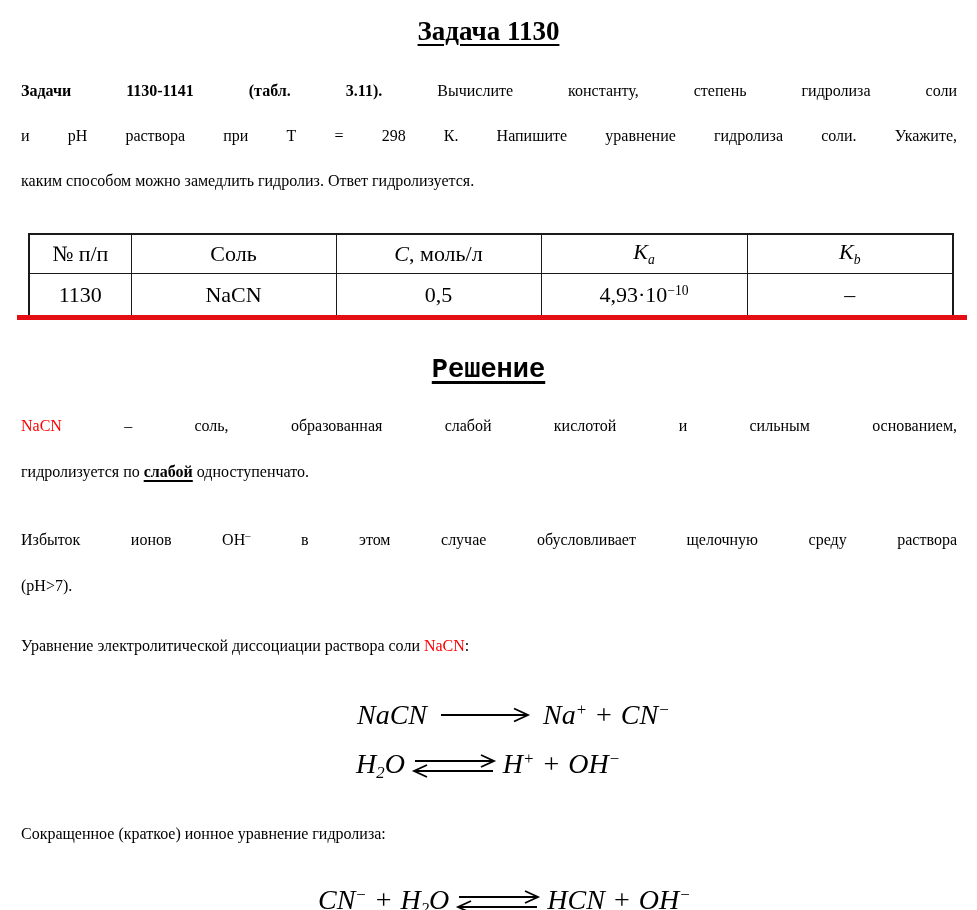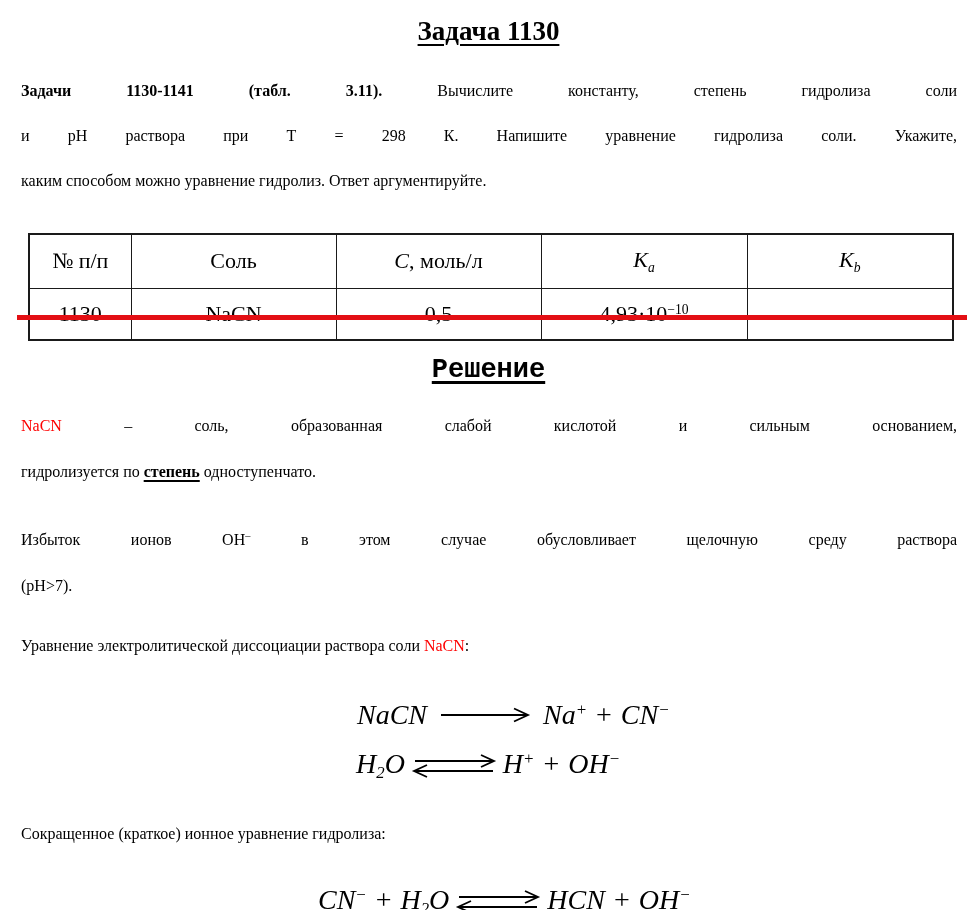--- a/index.html
+++ b/index.html
@@ -42,21 +42,21 @@
     width: 924px;
     border-collapse: collapse;
     table-layout: fixed;
     font-size: 22px;
   }
   .data-table th, .data-table td {
     border: 1.5px solid #1a1a1a;
     text-align: center;
     vertical-align: middle;
     font-weight: normal;
-    padding: 12px;
+    padding: 4px;
   }
   .data-table { border: 2px solid #1a1a1a; }
   .data-table tr.hdr { height: 39px; }
   .data-table tr.row { height: 44px; }
   .c1 { width: 102px; } .c2 { width: 205px; } .c3 { width: 205px; }
   .c4 { width: 206px; } .c5 { width: 206px; }
   .tbl-sub { font-size: 62%; font-style: italic; vertical-align: -0.35em; }
   .exp-sup { font-size: 62%; vertical-align: 0.5em; }
   .red-bar {
     top: 315px; left: 17px; width: 950px; height: 5px;
@@ -100,21 +100,21 @@
 </head>
 <body>
 
 <div class="page">
 
   <div class="abs doc-title">Задача 1130</div>
 
   <div class="abs para p-problem">
     <div class="line just"><b>Задачи 1130-1141 (табл. 3.11).</b> <span>Вычислите константу, степень гидролиза соли</span></div>
     <div class="line just">и рН раствора при Т = 298 К. Напишите уравнение гидролиза соли. Укажите,</div>
-    <div class="line">каким способом можно уравнение гидролиз. Ответ аргументируйте.</div>
+    <div class="line">каким способом можно замедлить гидролиз. Ответ гидролизуется.</div>
   </div>
 
   <table class="data-table">
     <tbody>
       <tr class="hdr">
         <th class="c1">№ п/п</th>
         <th class="c2">Соль</th>
         <th class="c3"><i>С</i><span>, моль/л</span></th>
         <th class="c4"><i>K</i><span class="tbl-sub">a</span></th>
         <th class="c5"><i>K</i><span class="tbl-sub">b</span></th>
@@ -128,21 +128,21 @@
       </tr>
     </tbody>
   </table>
 
   <div class="abs red-bar"></div>
 
   <div class="abs sol-heading">Решение</div>
 
   <div class="abs para p-sol1">
     <div class="line just"><span class="red">NaCN</span> <span>– соль, образованная слабой кислотой и сильным основанием,</span></div>
-    <div class="line"><span>гидролизуется по</span> <span class="bu">степень</span> <span>одноступенчато.</span></div>
+    <div class="line"><span>гидролизуется по</span> <span class="bu">слабой</span> <span>одноступенчато.</span></div>
   </div>
 
   <div class="abs para p-sol2">
     <div class="line just"><span>Избыток ионов ОН</span><span class="ion-sup">–</span> <span>в этом случае обусловливает щелочную среду раствора</span></div>
     <div class="line">(рН&gt;7).</div>
   </div>
 
   <div class="abs para p-sol3">
     <div class="line"><span>Уравнение электролитической диссоциации раствора соли</span> <span class="red">NaCN</span><span>:</span></div>
   </div>

